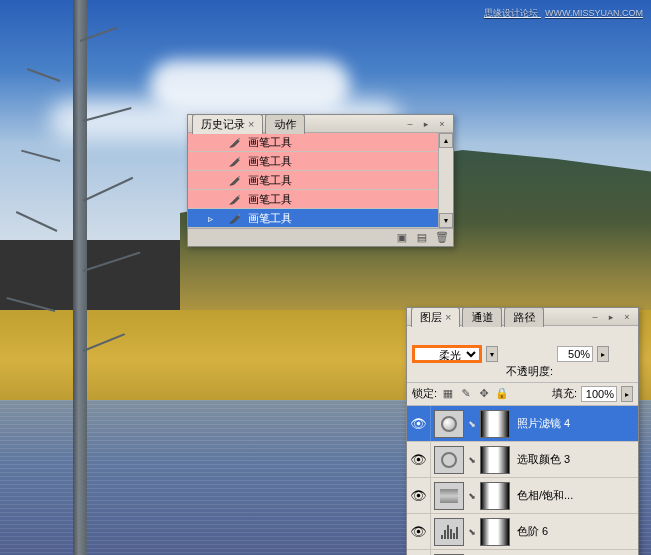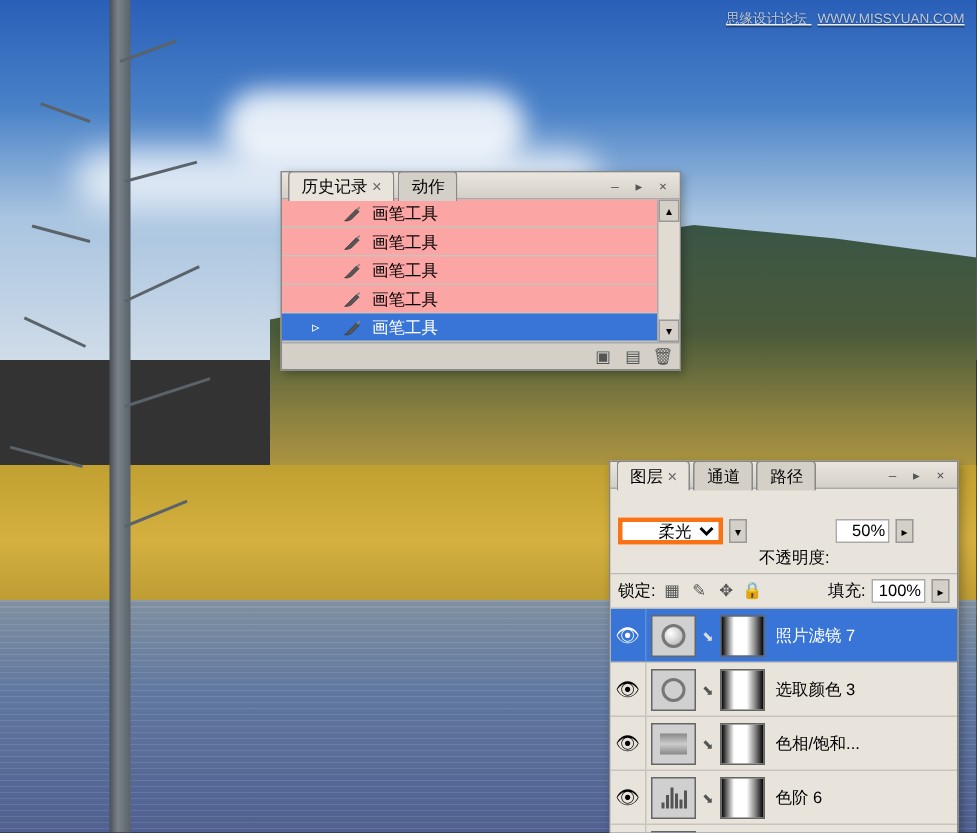--- a/index.html
+++ b/index.html
@@ -187,21 +187,21 @@
     <span class="arrow-btn">▸</span>
   </div>
   <div class="layers-body" id="layers-list">
       <div class="layer-row selected">
         <div class="eye">👁</div>
         <div class="thumb adj">
           <div class="circ-ico" style="border-color:#777;background:radial-gradient(circle at 35% 35%, #fff, #aaa)"></div>
         </div>
         <span class="link-ico">⬊</span>
         <div class="thumb mask"></div>
-        <span class="layer-name">照片滤镜 7</span>
+        <span class="layer-name">照片滤镜 4</span>
       </div>
       <div class="layer-row">
         <div class="eye">👁</div>
         <div class="thumb adj">
           <div class="circ-ico" style="border-color:#777"></div>
         </div>
         <span class="link-ico">⬊</span>
         <div class="thumb mask"></div>
         <span class="layer-name">选取颜色 3</span>
       </div>

